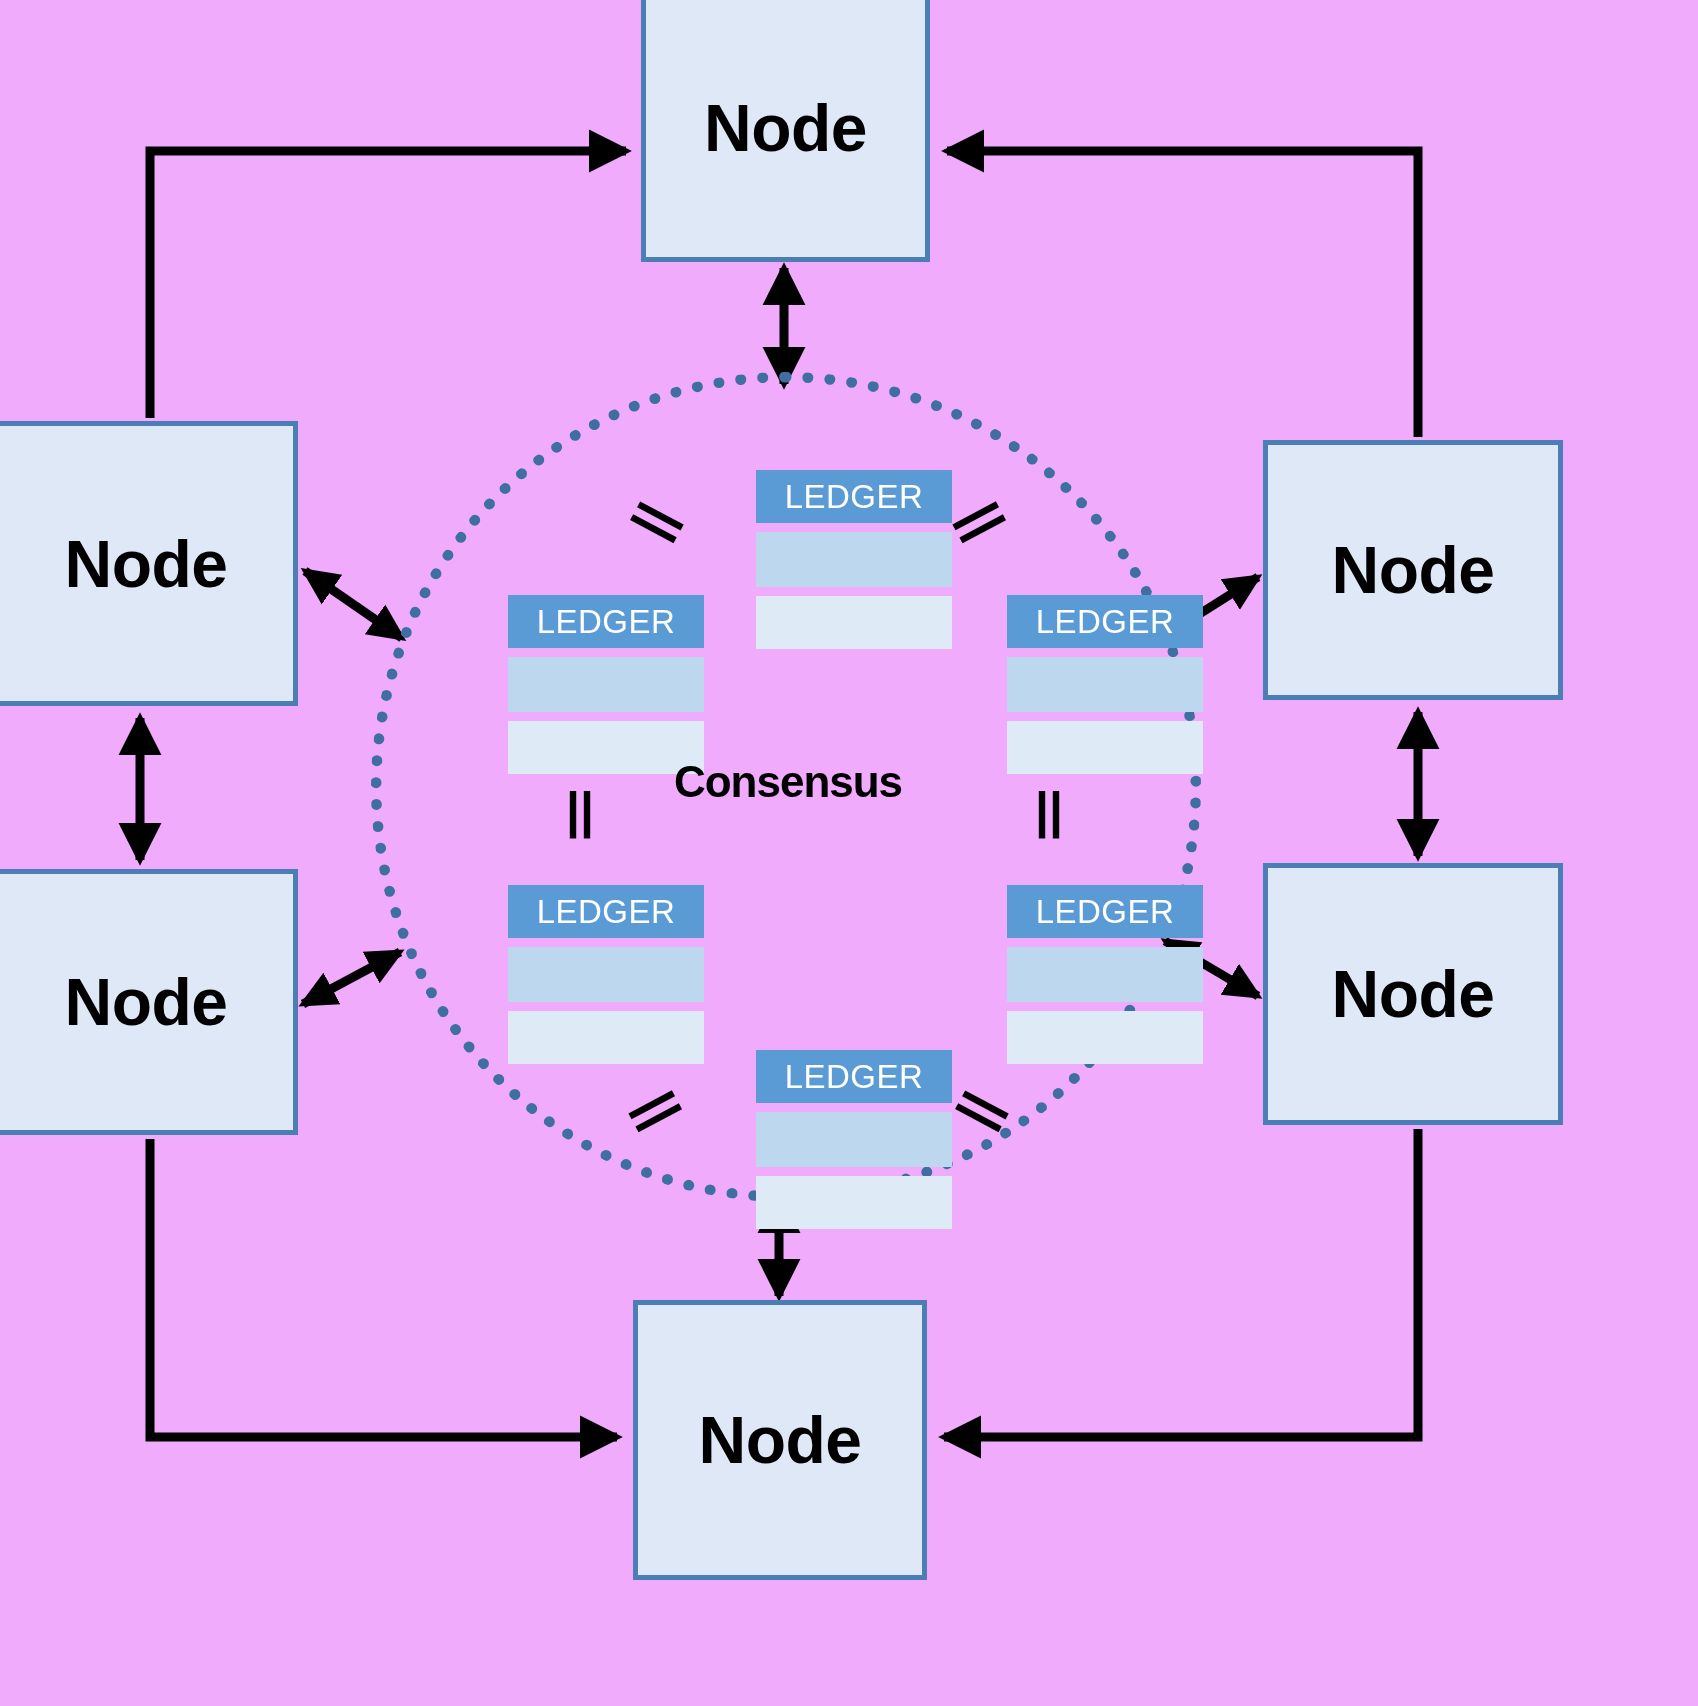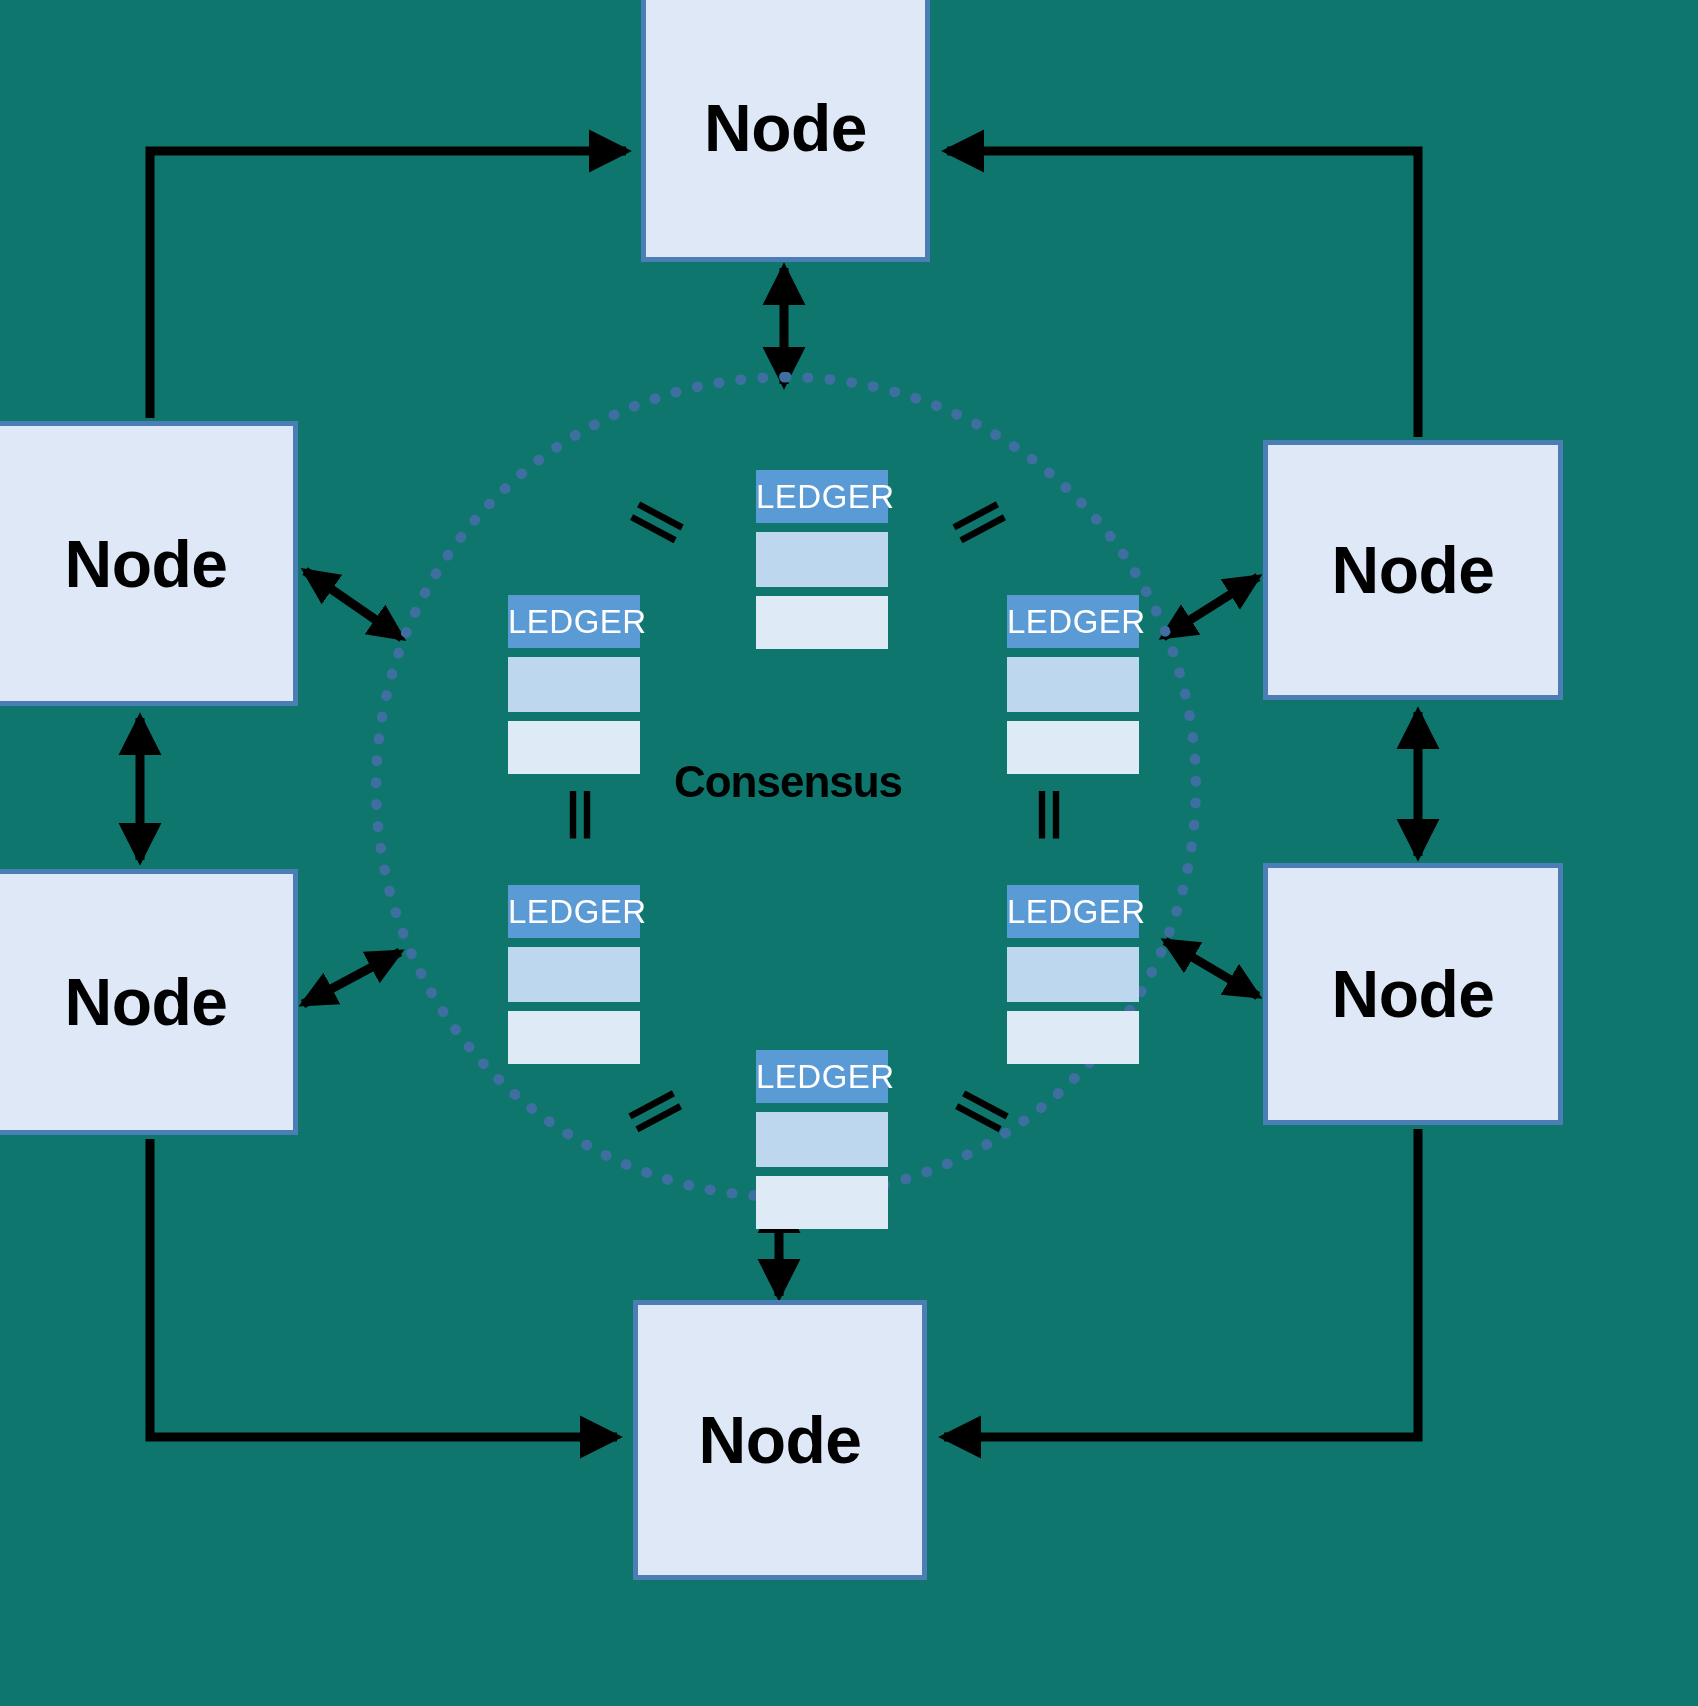--- a/index.html
+++ b/index.html
@@ -8,21 +8,21 @@
     padding: 0;
     background: #ffffff;
   }
   body {
     font-family: "Liberation Sans", sans-serif;
   }
   #stage {
     position: relative;
     width: 1698px;
     height: 1706px;
-    background: #0f766e;
+    background: #f0abfc;
     overflow: hidden;
   }
   
   .node-box {
     position: absolute;
     box-sizing: border-box;
     background: #DEE8F6;
     border: 5px solid #4A7EB5;
     display: flex;
     align-items: center;
@@ -52,21 +52,21 @@
     width: 830px;
     height: 830px;
     border-radius: 50%;
     border: 11px dotted #3E6FA0;
     box-sizing: border-box;
   }
 
   
   .ledger {
     position: absolute;
-    width: 132px;
+    width: 196px;
   }
   .ledger-head {
     background: #5B9BD5;
     color: #ffffff;
     font-family: "Liberation Sans", sans-serif;
     font-size: 33px;
     font-weight: normal;
     text-align: center;
     line-height: 53px;
     height: 53px;

